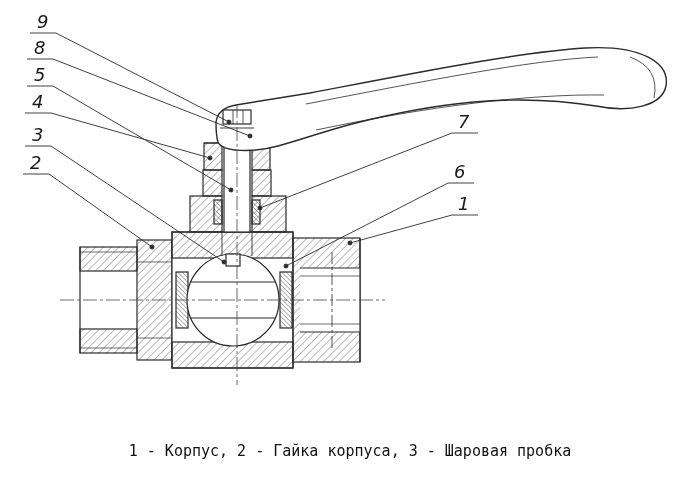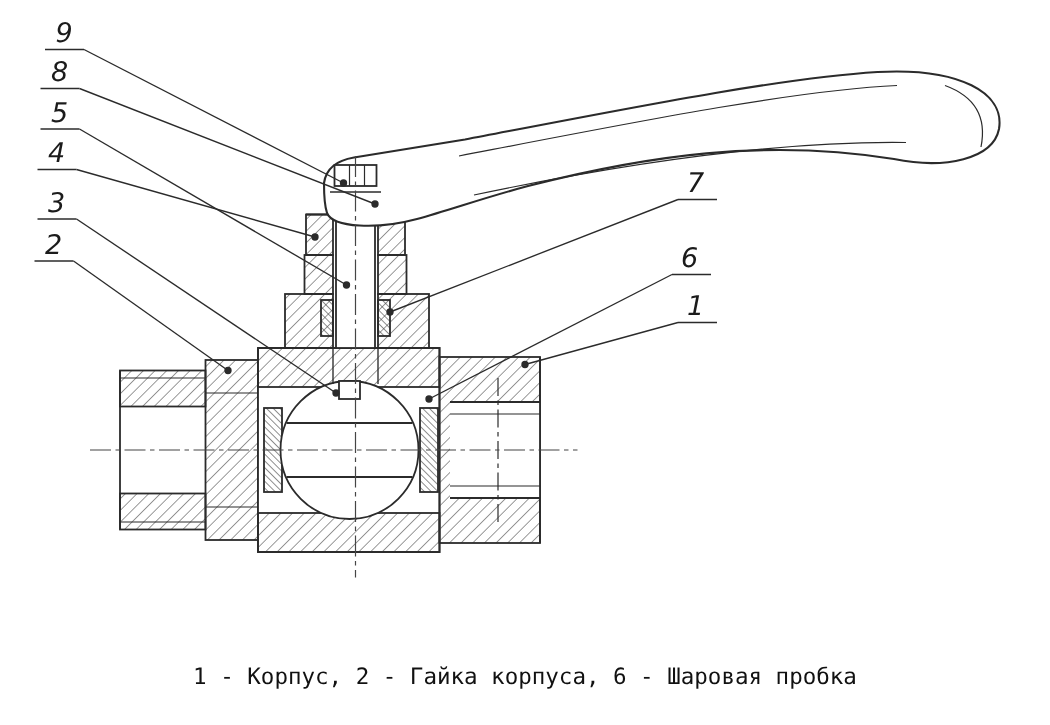--- a/index.html
+++ b/index.html
@@ -189,18 +189,18 @@
     <text class="callout-num" x="32" y="108">4</text>
     <text class="callout-num" x="32" y="141">3</text>
     <text class="callout-num" x="30" y="169">2</text>
     <text class="callout-num" x="458" y="128">7</text>
     <text class="callout-num" x="454" y="178">6</text>
     <text class="callout-num" x="458" y="210">1</text>
   </g>
 </svg>
 
   <div class="legend">
-    <div>1 - Корпус, 2 - Гайка корпуса, 6 - Шаровая пробка</div>
+    <div>1 - Корпус, 2 - Гайка корпуса, 3 - Шаровая пробка</div>
     
     
   </div>
 
 </div>
 
 </body></html>

